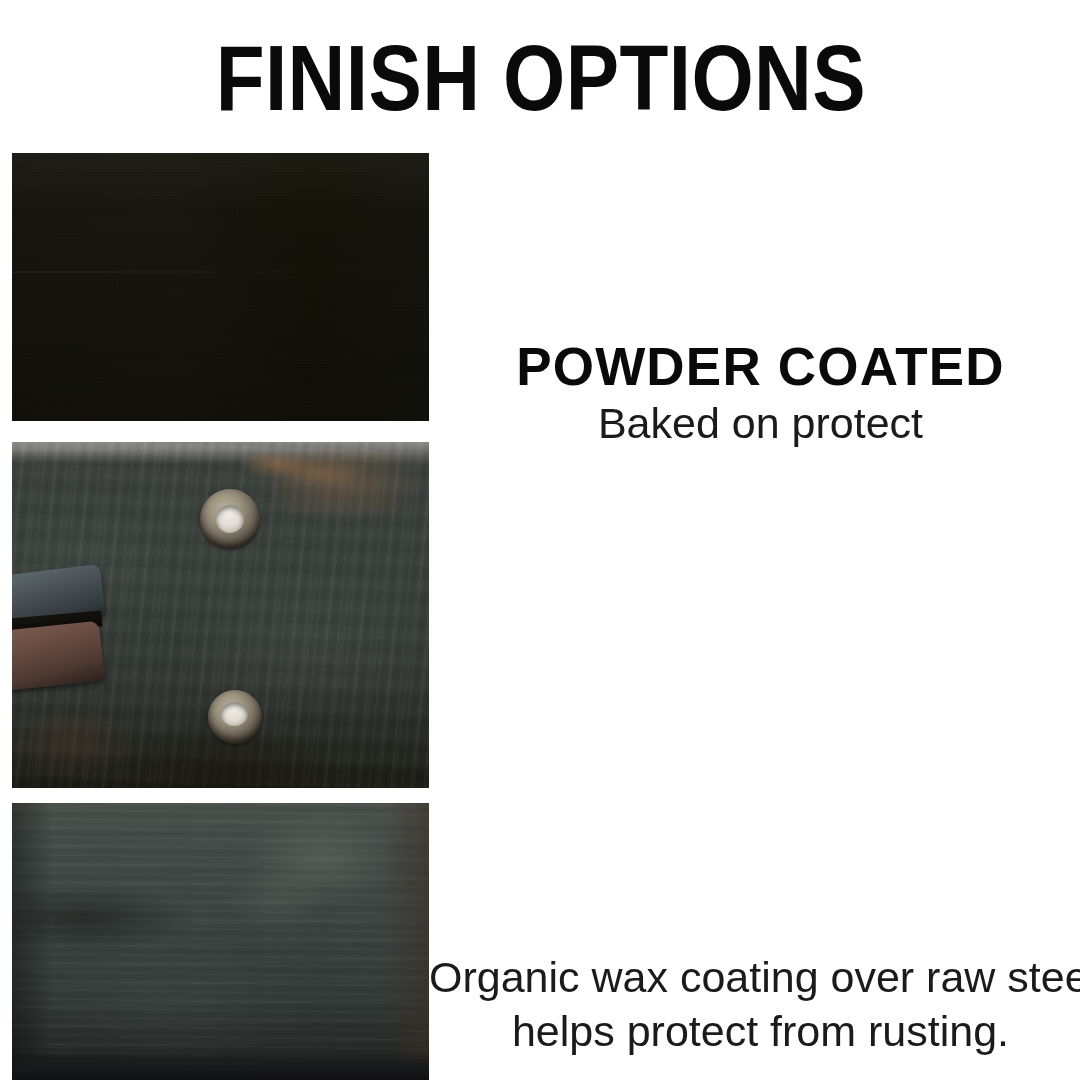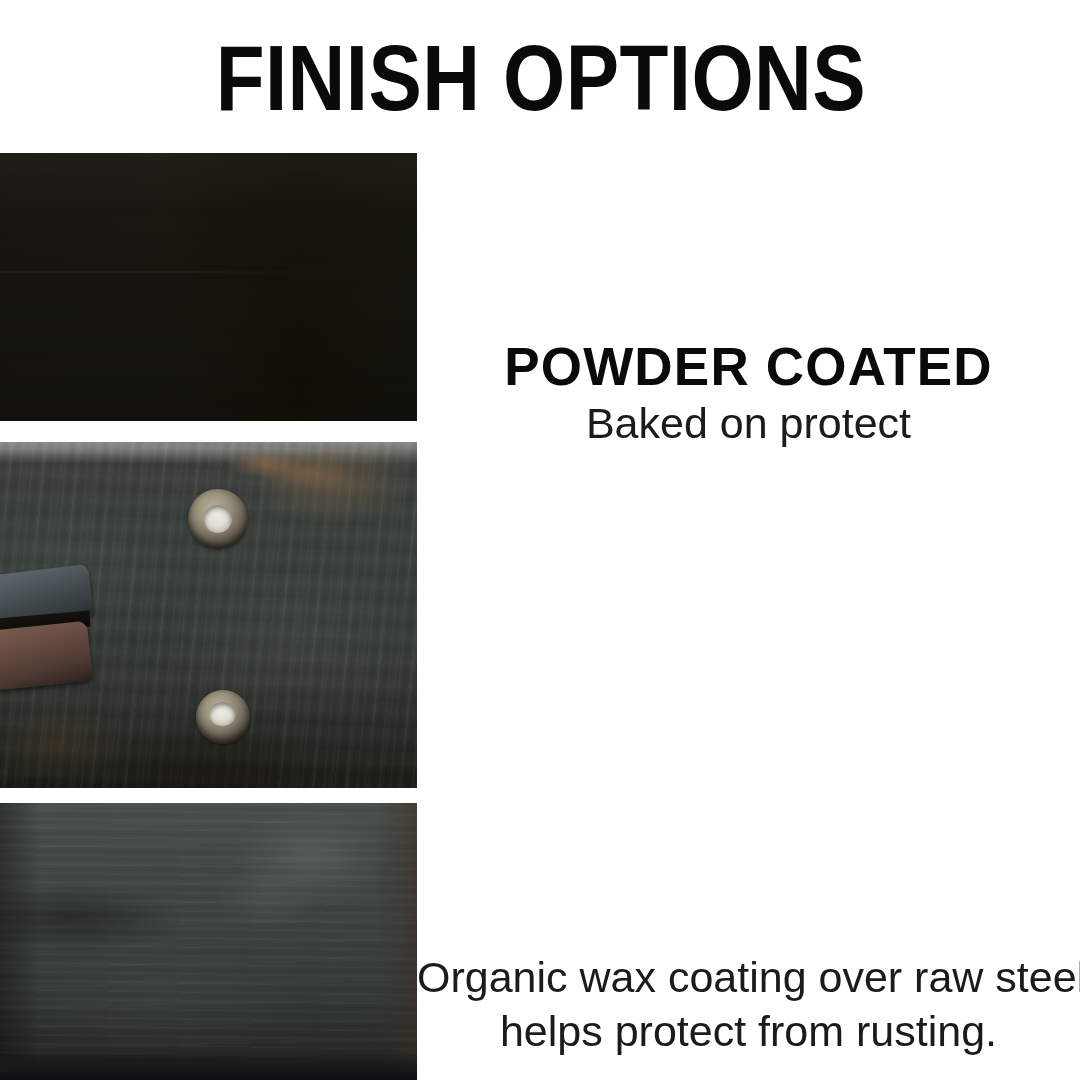--- a/index.html
+++ b/index.html
@@ -30,21 +30,21 @@
     letter-spacing: 0.5px;
     color: #0a0a0a;
     transform: scaleX(0.86);
     transform-origin: 546px 50%;
     white-space: nowrap;
   }
 
   
   .row {
     position: absolute;
-    left: 0;
+    left: 12px;
     width: 944px;
   }
   .row-powder  { top: 153px;  height: 268px; }
   .row-wax     { top: 442px;  height: 346px; }
   .row-raw     { top: 803px;  height: 277px; }
 
   
   .swatch {
     position: absolute;
     left: 0;

